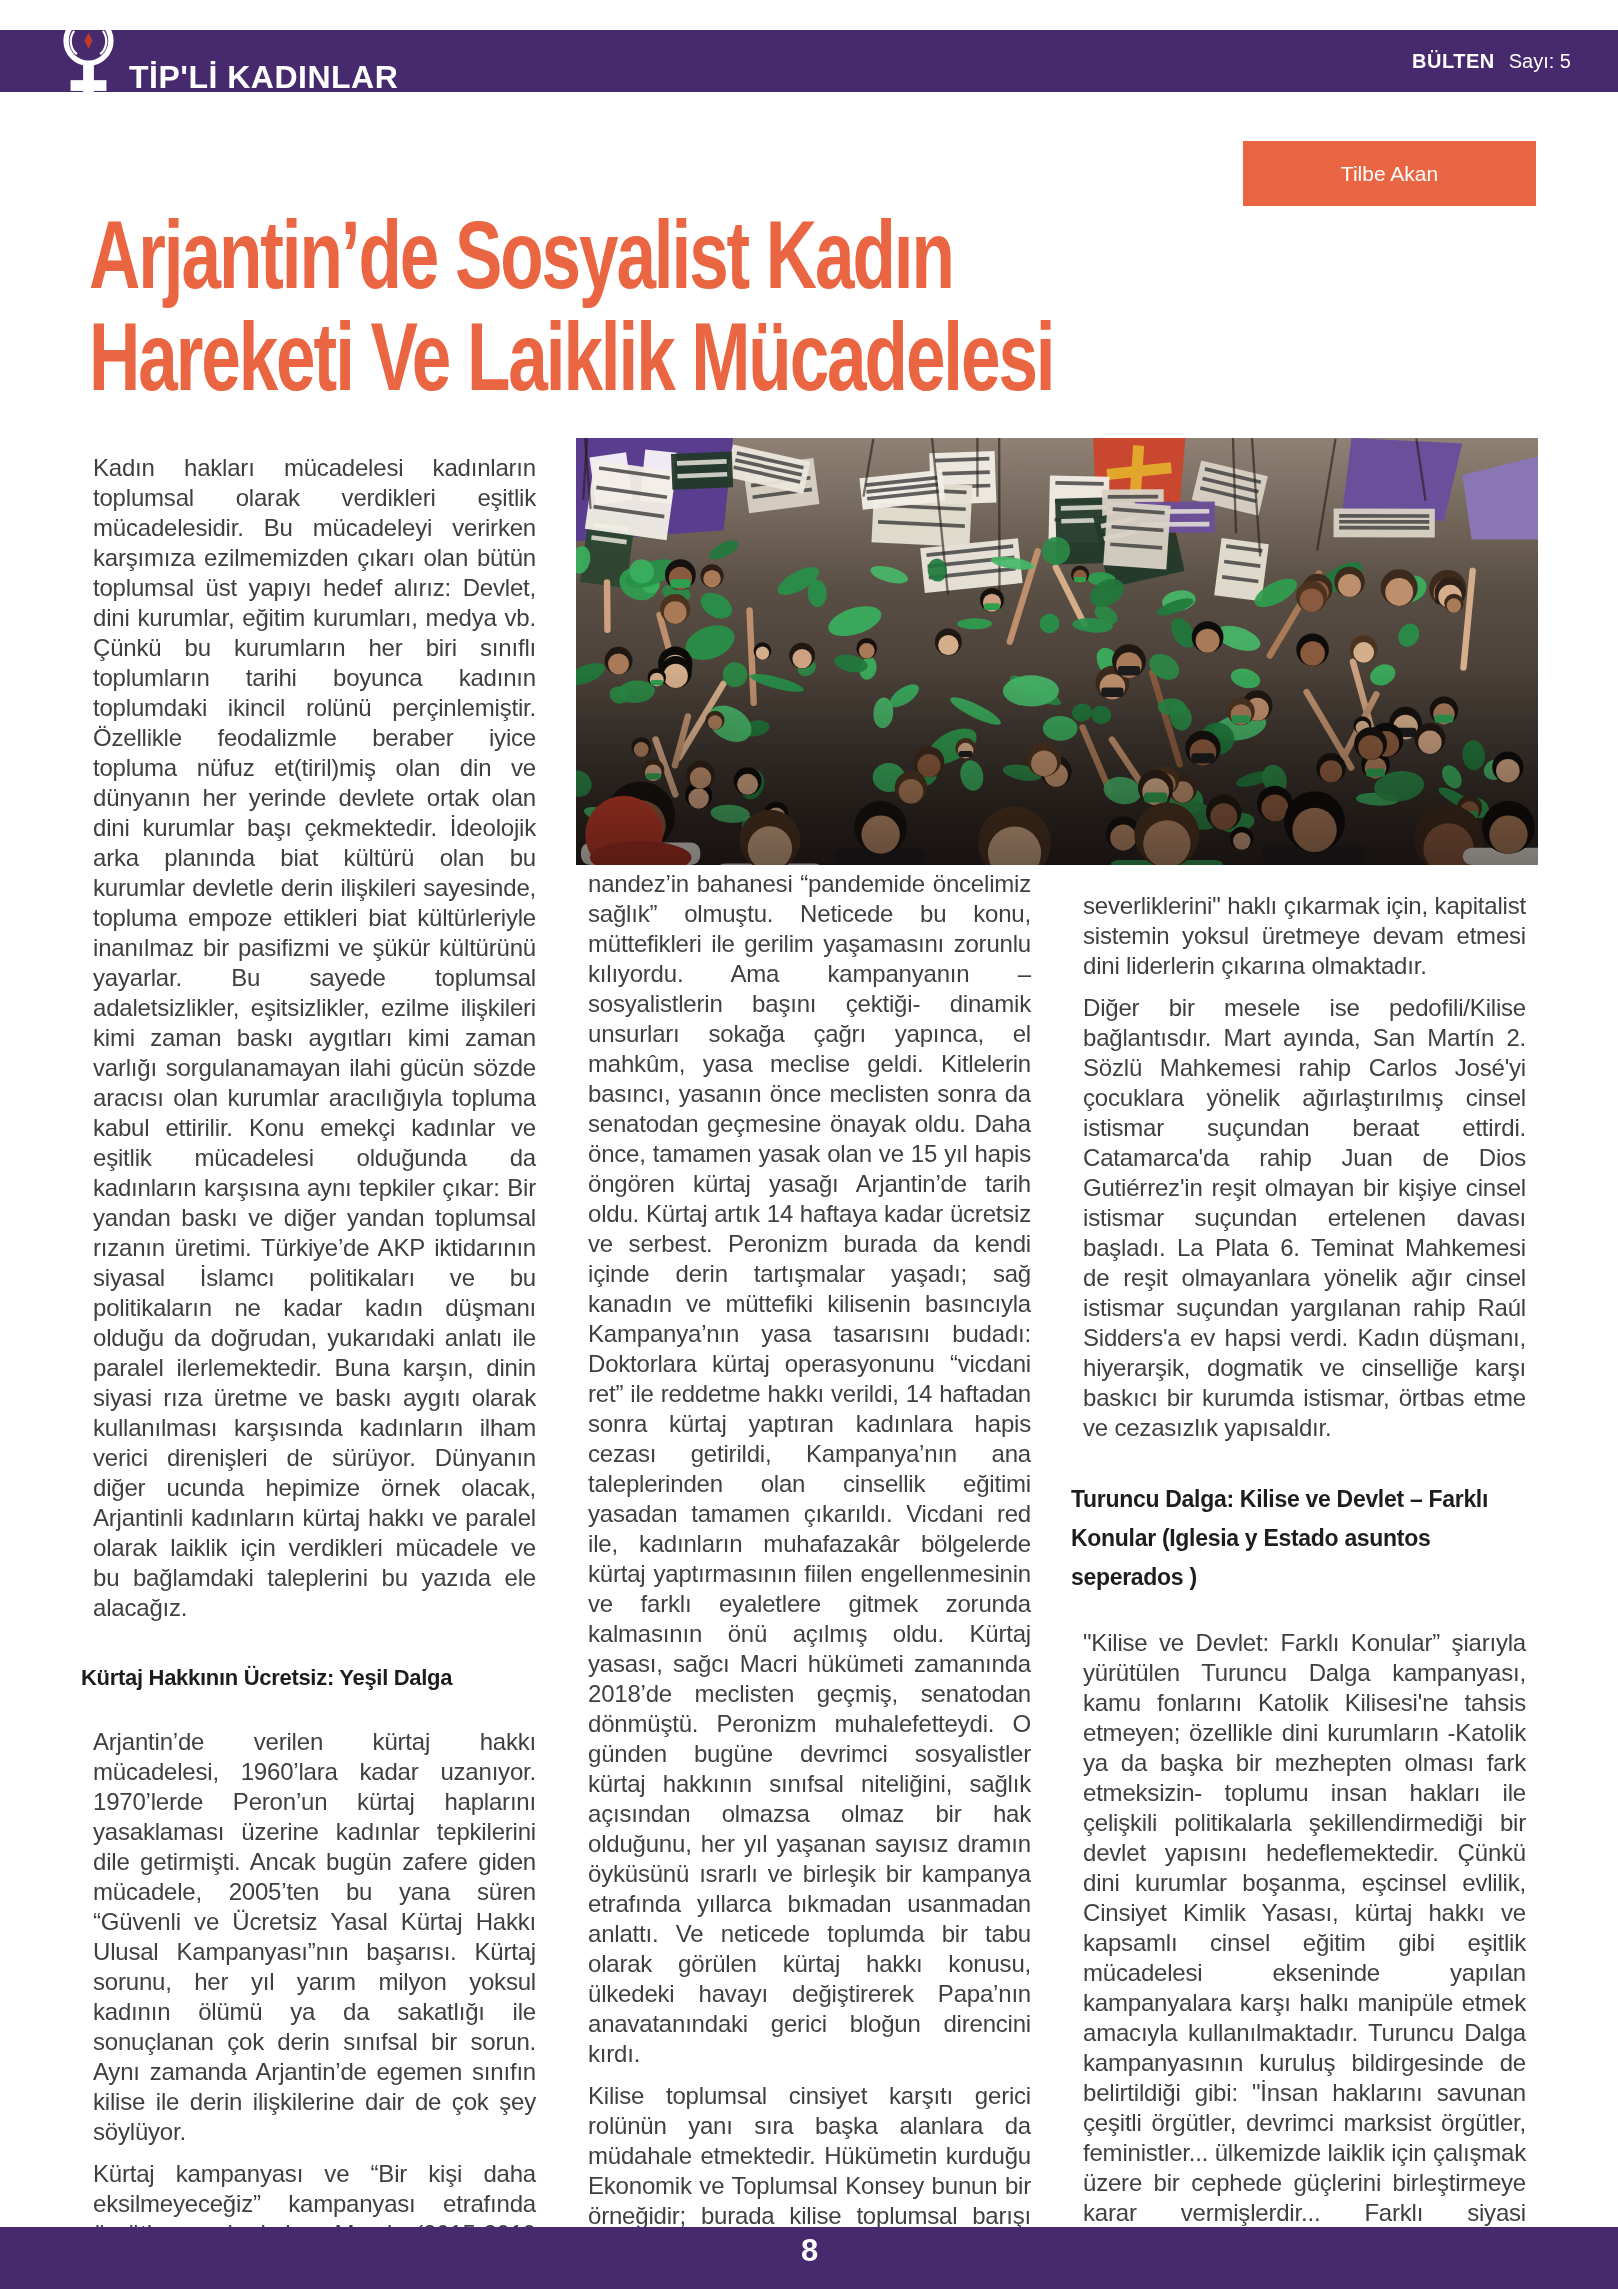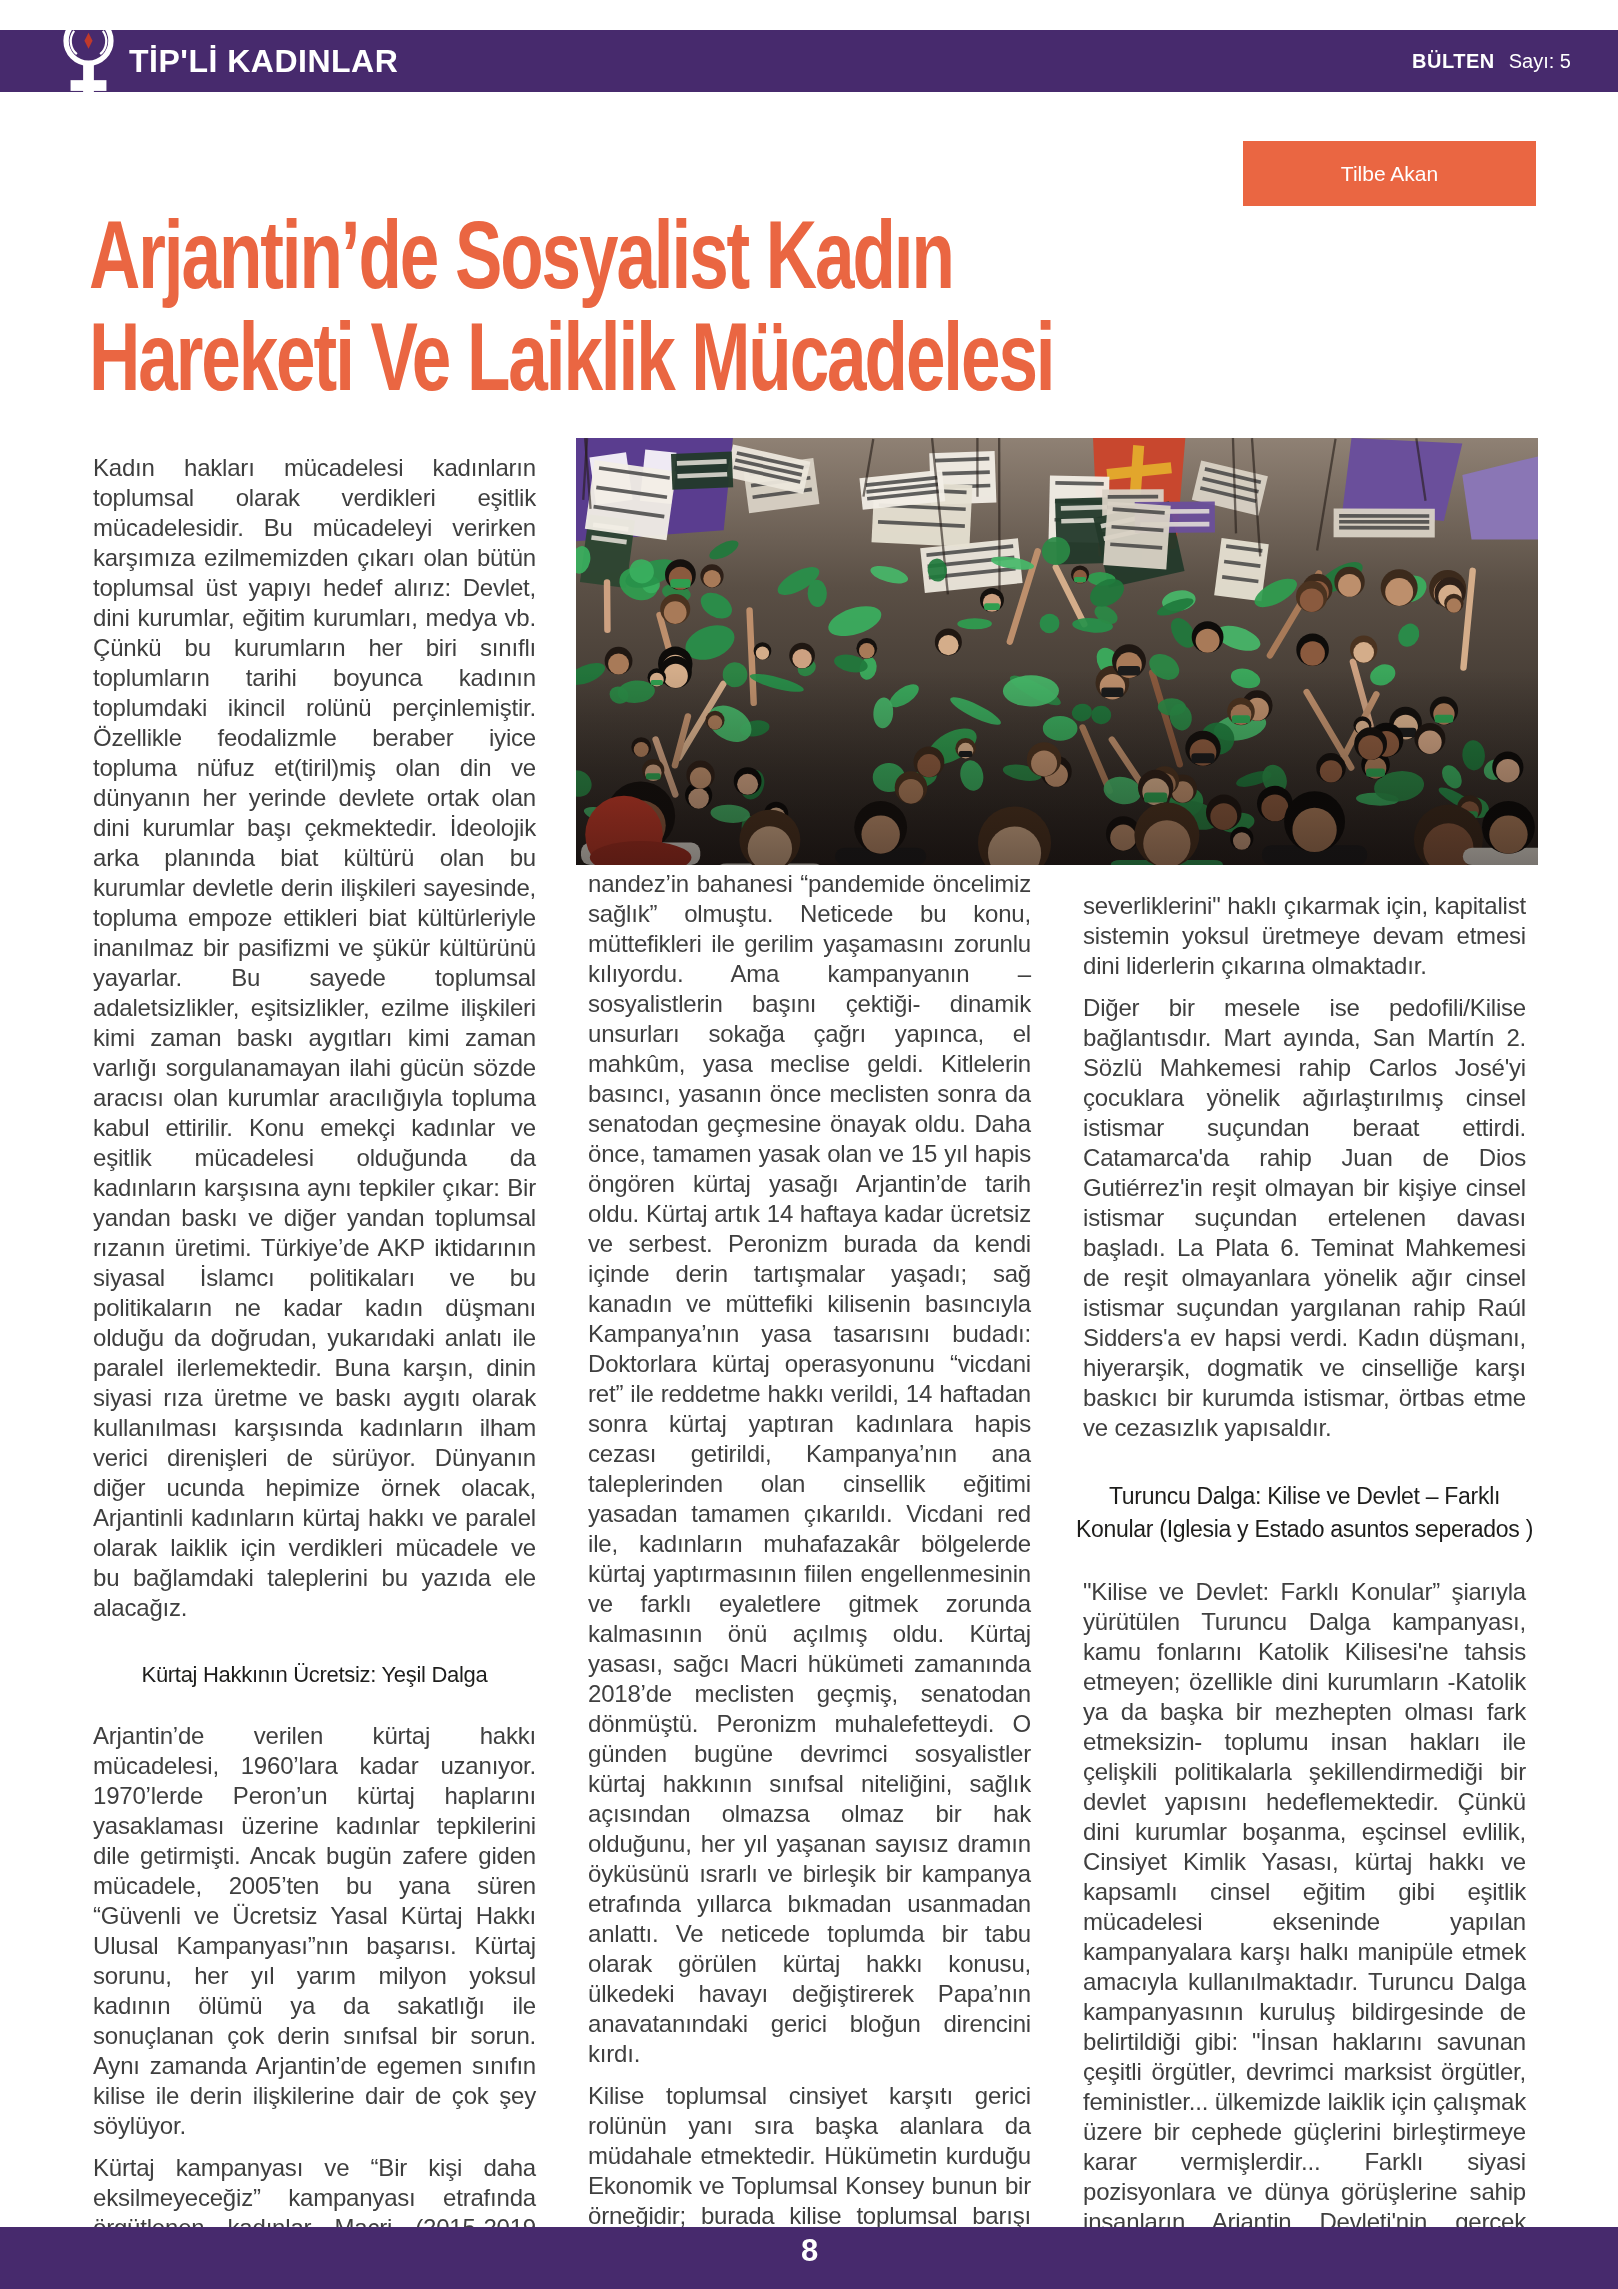--- a/index.html
+++ b/index.html
@@ -1,39 +1,39 @@
 <!DOCTYPE html>
 <html style="--purple: #472a6d; --orange: #ea6642; --body: #3f3f3f;font-size:14.8px"><head>
 <meta charset="utf-8">
 <style>
   html,body{margin:0;padding:0;background:#ffffff;}
   .page{position:relative;width:1619px;height:2290px;background:#fff;overflow:hidden;
         font-family:"Liberation Sans", sans-serif;}
   
   .topbar{position:absolute;left:0;top:30px;width:100%;height:62px;background:var(--purple,#472a6d);}
   .logo{position:absolute;left:59px;top:-18.5px;width:59px;height:113px;}
-  .brand{position:absolute;left:129px;top:0;height:62px;display:flex;align-items:center;
+  .brand{position:absolute;left:129px;top:16px;height:62px;display:flex;align-items:center;
          color:#fff;font-weight:bold;font-size:32px;letter-spacing:0.5px;}
   .issue{position:absolute;right:48px;top:0;height:62px;display:flex;align-items:center;gap:14px;
          color:#fff;font-size:20px;}
   .issue .b{font-weight:bold;letter-spacing:0.5px;}
   
   .author-box{position:absolute;left:1243px;top:141px;width:293px;height:65px;background:var(--orange,#ea6642);
               display:flex;align-items:center;justify-content:center;color:#fff;font-size:21px;}
   .headline{position:absolute;left:81px;top:196px;margin:8px;color:var(--orange,#ea6642);font-weight:bold;}
   .headline .hl{display:block;font-size:96px;line-height:102px;letter-spacing:-2.8px;white-space:nowrap;
                 transform:scaleX(.74);transform-origin:0 0;}
   
   .col{position:absolute;width:467px;font-size:24px;line-height:30px;color:var(--body,#3f3f3f);
        text-align:justify;letter-spacing:-0.2px;}
   .col p{margin:12px;}
   .col1{left:81px;top:441px;}
   .col2{left:576px;top:857px;}
   .col3{left:1071px;top:879px;}
-  .subhead{font-size:22px;line-height:33px;font-weight:normal;color:#1d1d1b;text-align:center;
+  .subhead{font-size:22px;line-height:39px;font-weight:bold;color:#1d1d1b;text-align:left;
            letter-spacing:-0.3px;margin:35px 0 29.5px;}
   .col3 .subhead{margin:37px 0 31px;font-size:23px;}
   
   .photo{position:absolute;left:576px;top:438px;width:962px;height:427px;margin:0;background:#3a322c;}
   .photo svg{display:block;width:100%;height:100%;}
   
   .bottombar{position:absolute;left:0;top:2227px;width:100%;height:63px;background:var(--purple,#472a6d);}
   .pagenum{position:absolute;left:0;right:0;top:5.5px;text-align:center;color:#fff;font-weight:bold;font-size:31px;}
 </style>
 </head>

